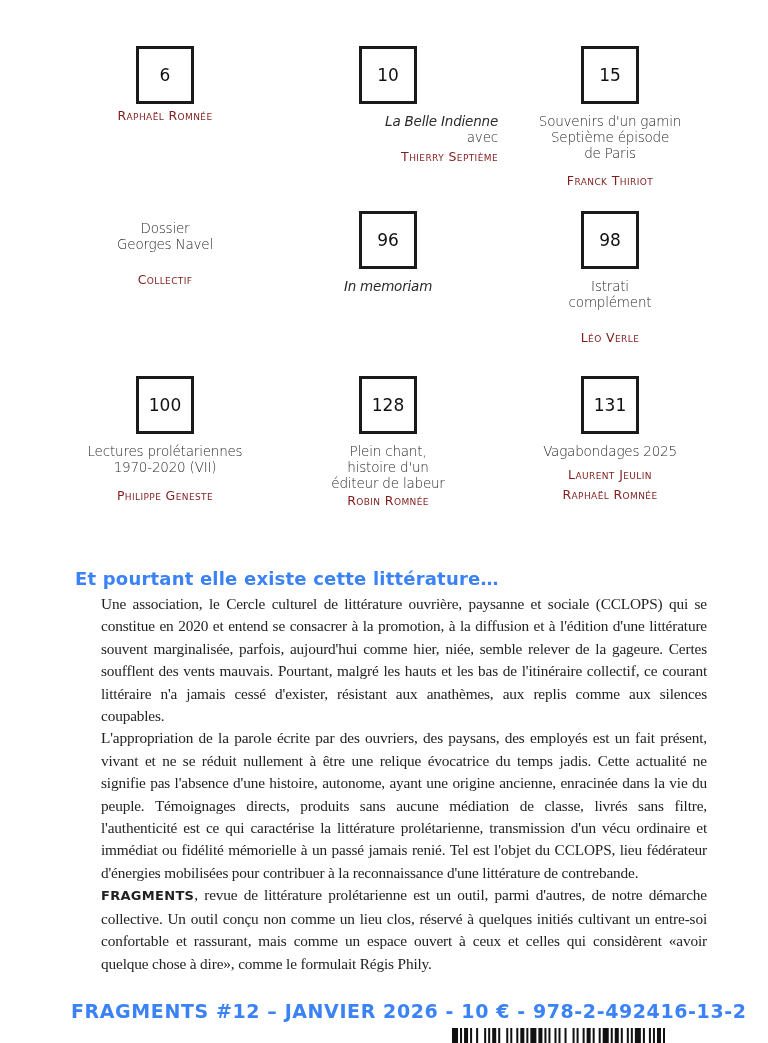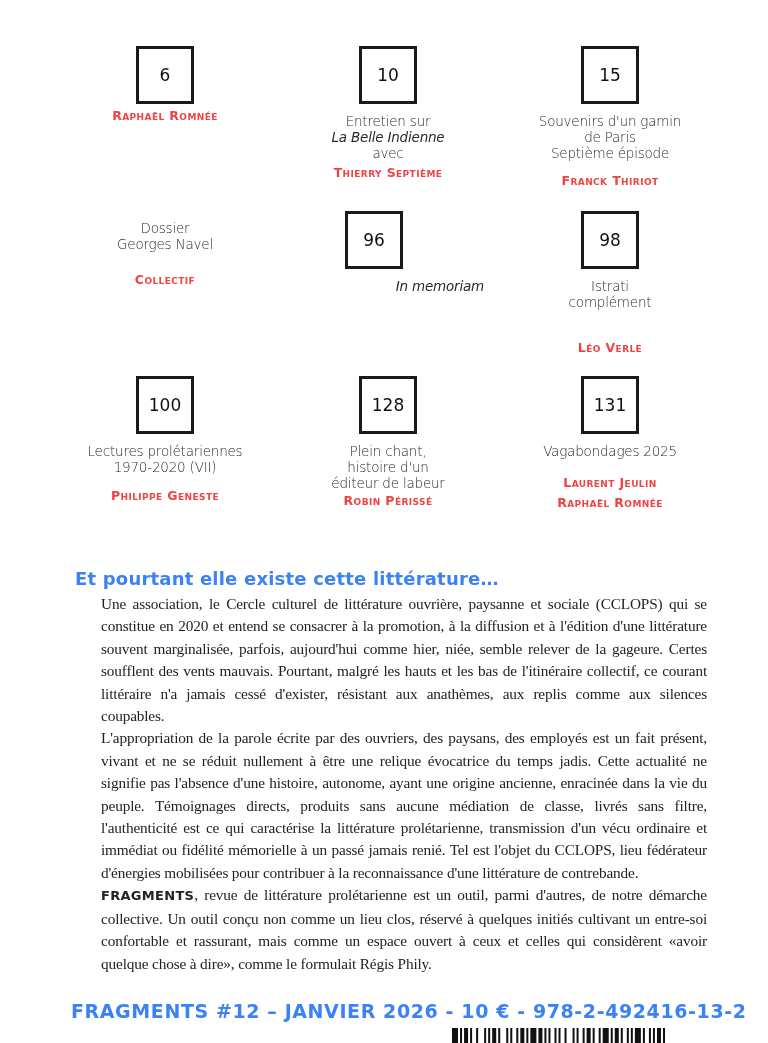--- a/index.html
+++ b/index.html
@@ -17,21 +17,21 @@
     font-family: "DejaVu Sans", sans-serif; font-size: 17px; color: #111;
     box-sizing: content-box;
   }
   .title {
     margin-top: 9px;
     font-family: "DejaVu Sans", sans-serif; font-size: 13.5px; line-height: 16px;
     color: #2a2a2a; font-weight: 300; letter-spacing: -0.2px;
   }
   .title .line { display: block; }
   .title .it { font-style: italic; }
-  .authors { font-family: "DejaVu Sans", sans-serif; font-weight: bold; font-size: 12.5px; color: #ef4444; font-variant: small-caps; letter-spacing: 0.4px; }
+  .authors { font-family: "DejaVu Sans", sans-serif; font-weight: normal; font-size: 12.5px; color: #7f1d1d; font-variant: small-caps; letter-spacing: 0.4px; }
   .authors .a { display: block; line-height: 20px; }
 
   .section-heading {
     position: absolute; left: 71px; top: 564px;
     font-family: "DejaVu Sans", sans-serif; font-weight: bold; font-size: 18px;
     color: #3b82f6; letter-spacing: 0.2px; margin: 4px; text-align: center;
   }
   .body-text {
     position: absolute; left: 101px; top: 593px; width: 606px;
     font-family: "Liberation Serif", serif; font-size: 15.3px; line-height: 22.4px;
@@ -54,76 +54,75 @@
 
   <div class="entry" style="left:55px; top:46px;">
     <div class="pagebox">
         <span>6</span>
       </div>
     <div class="authors" style="margin-top:2px;">
       <span class="a">Raphaël Romnée</span>
     </div>
   </div>
 
-  <div class="entry" style="left:278px; top:46px;">
+  <div class="entry" style="left:278px; top:46px;text-align:right;">
     <div class="pagebox">
         <span>10</span>
       </div>
     <div class="title">
-      <span class="line">Entretien sur</span>
       <span class="line it">La Belle Indienne</span>
       <span class="line">avec</span>
     </div>
     <div class="authors" style="margin-top:2px;">
       <span class="a">Thierry Septième</span>
     </div>
   </div>
 
   <div class="entry" style="left:500px; top:46px;">
     <div class="pagebox">
         <span>15</span>
       </div>
     <div class="title">
       <span class="line">Souvenirs d'un gamin</span>
+      <span class="line">Septième épisode</span>
       <span class="line">de Paris</span>
-      <span class="line">Septième épisode</span>
     </div>
     <div class="authors" style="margin-top:10px;">
       <span class="a">Franck Thiriot</span>
     </div>
   </div>
 
   <div class="entry" style="left:55px; top:211px;">
     <div class="title" style="height:48px;">
       <span class="line">Dossier</span>
       <span class="line">Georges Navel</span>
     </div>
     <div class="authors" style="margin-top:2px;">
       <span class="a">Collectif</span>
     </div>
   </div>
 
-  <div class="entry" style="left:264px; top:211px;text-align:right;">
+  <div class="entry" style="left:278px; top:211px;">
     <div class="pagebox">
         <span>96</span>
       </div>
     <div class="title" style="height:48px;">
       <span class="line it">In memoriam</span>
     </div>
   </div>
 
   <div class="entry" style="left:500px; top:211px;">
     <div class="pagebox">
         <span>98</span>
       </div>
     <div class="title" style="height:48px;">
       <span class="line">Istrati</span>
       <span class="line">complément</span>
     </div>
-    <div class="authors" style="margin-top:12px;">
+    <div class="authors" style="margin-top:2px;">
       <span class="a">Léo Verle</span>
     </div>
   </div>
 
   <div class="entry" style="left:55px; top:376px;">
     <div class="pagebox">
         <span>100</span>
       </div>
     <div class="title" style="height:41px;">
       <span class="line">Lectures prolétariennes</span>
@@ -137,32 +136,32 @@
   <div class="entry" style="left:278px; top:376px;">
     <div class="pagebox">
         <span>128</span>
       </div>
     <div class="title">
       <span class="line">Plein chant,</span>
       <span class="line">histoire d'un</span>
       <span class="line">éditeur de labeur</span>
     </div>
     <div class="authors" style="margin-top:0px;">
-      <span class="a">Robin Périssé</span>
+      <span class="a">Robin Romnée</span>
     </div>
   </div>
 
   <div class="entry" style="left:500px; top:376px;">
     <div class="pagebox">
         <span>131</span>
       </div>
     <div class="title" style="height:22px;">
       <span class="line">Vagabondages 2025</span>
     </div>
-    <div class="authors" style="margin-top:8px;">
+    <div class="authors" style="">
       <span class="a">Laurent Jeulin</span>
       <span class="a">Raphaël Romnée</span>
     </div>
   </div>
 </div>
 
 <h2 class="section-heading">Et pourtant elle existe cette littérature…</h2>
 
 <div class="body-text">
   <p>Une association, le Cercle culturel de littérature ouvrière, paysanne et sociale (CCLOPS) qui se constitue en 2020 et entend se consacrer à la promotion, à la diffusion et à l'édition d'une littérature souvent marginalisée, parfois, aujourd'hui comme hier, niée, semble relever de la gageure. Certes soufflent des vents mauvais. Pourtant, malgré les hauts et les bas de l'itinéraire collectif, ce courant littéraire n'a jamais cessé d'exister, résistant aux anathèmes, aux replis comme aux silences coupables.</p>

